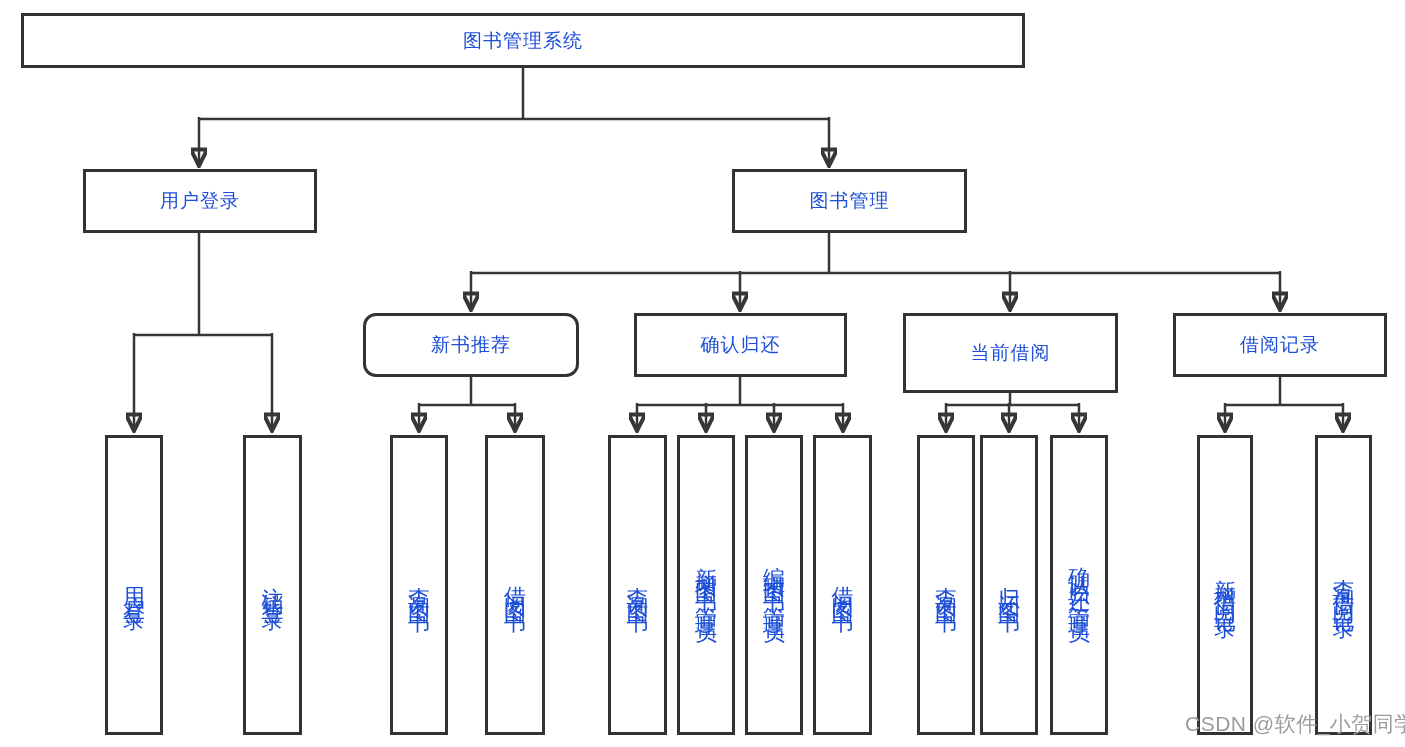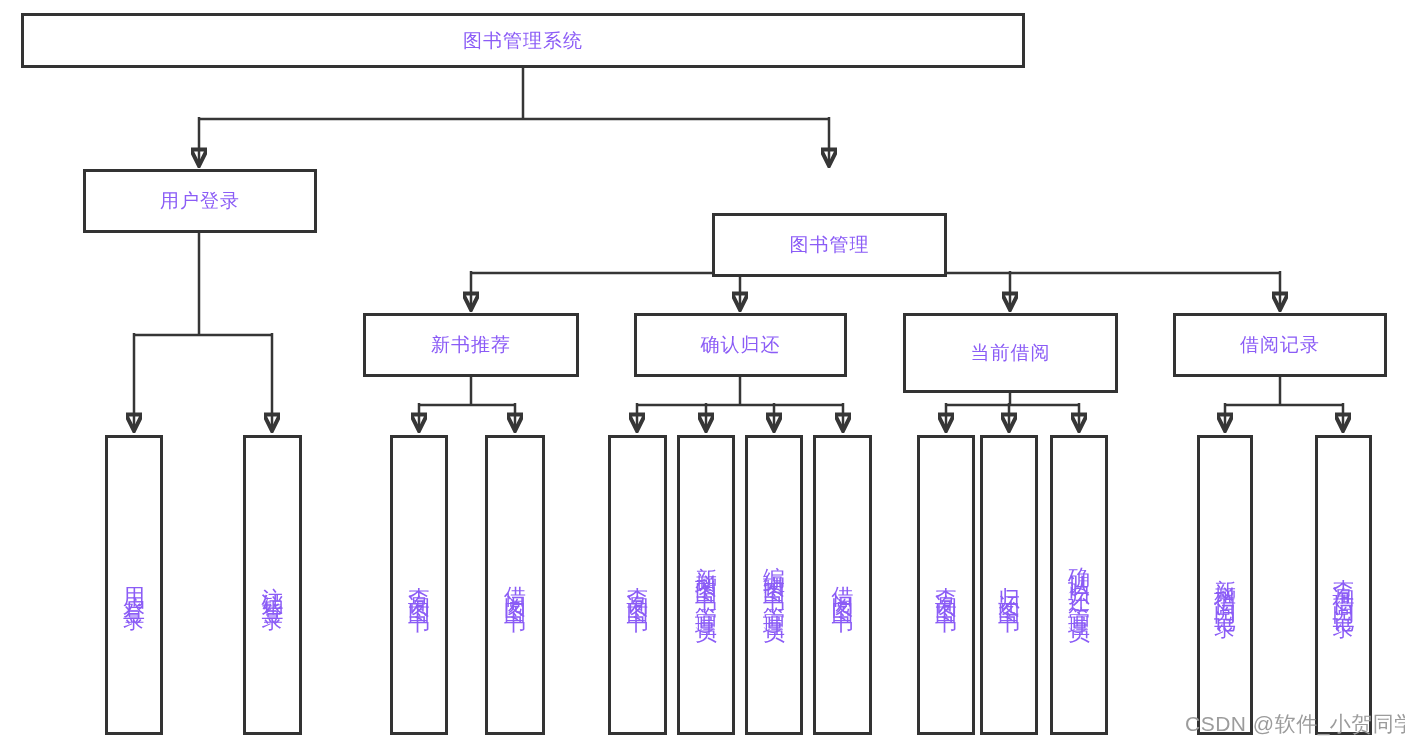--- a/index.html
+++ b/index.html
@@ -23,21 +23,21 @@
   #connectors path {
     stroke: #363636;
     stroke-width: 2.5;
     fill: none;
   }
   .node {
     position: absolute;
     box-sizing: border-box;
     border: 3px solid #333333;
     background: #ffffff;
-    color: #8b5cf6;
+    color: #1d4ed8;
     display: flex;
     align-items: center;
     justify-content: center;
     text-align: center;
   }
   .node.hbox {
     font-size: 19px;
     letter-spacing: 1px;
   }
   .node.leaf {
@@ -121,23 +121,23 @@
       <path d="M1280,377 V406"></path>
       <path d="M1225,405 H1343"></path>
       <path d="M1225,403 V430" marker-end="url(#arrow)"></path>
       <path d="M1343,403 V430" marker-end="url(#arrow)"></path>
     </g>
   </svg>
 
   <div class="node hbox" style="left:21px; top:13px; width:1004px; height:55px;">图书管理系统</div>
 
   <div class="node hbox" style="left:83px; top:169px; width:234px; height:64px;">用户登录</div>
-  <div class="node hbox" style="left:712px; top:169px; width:235px; height:64px;margin-top:44px;">图书管理</div>
+  <div class="node hbox" style="left:732px; top:169px; width:235px; height:64px;">图书管理</div>
 
-  <div class="node hbox" style="left:363px; top:313px; width:216px; height:64px;">新书推荐</div>
+  <div class="node hbox" style="left:363px; top:313px; width:216px; height:64px;border-radius:13px;">新书推荐</div>
   <div class="node hbox" style="left:634px; top:313px; width:213px; height:64px;">确认归还</div>
   <div class="node hbox" style="left:903px; top:313px; width:215px; height:80px;">当前借阅</div>
   <div class="node hbox" style="left:1173px; top:313px; width:214px; height:64px;">借阅记录</div>
 
   <div class="node leaf" style="left:105px; top:435px; width:58px; height:300px;">用户登录</div>
   <div class="node leaf" style="left:243px; top:435px; width:59px; height:300px;">注销登录</div>
 
   <div class="node leaf" style="left:390px; top:435px; width:58px; height:300px;">查询图书</div>
   <div class="node leaf" style="left:485px; top:435px; width:60px; height:300px;">借阅图书</div>
 

